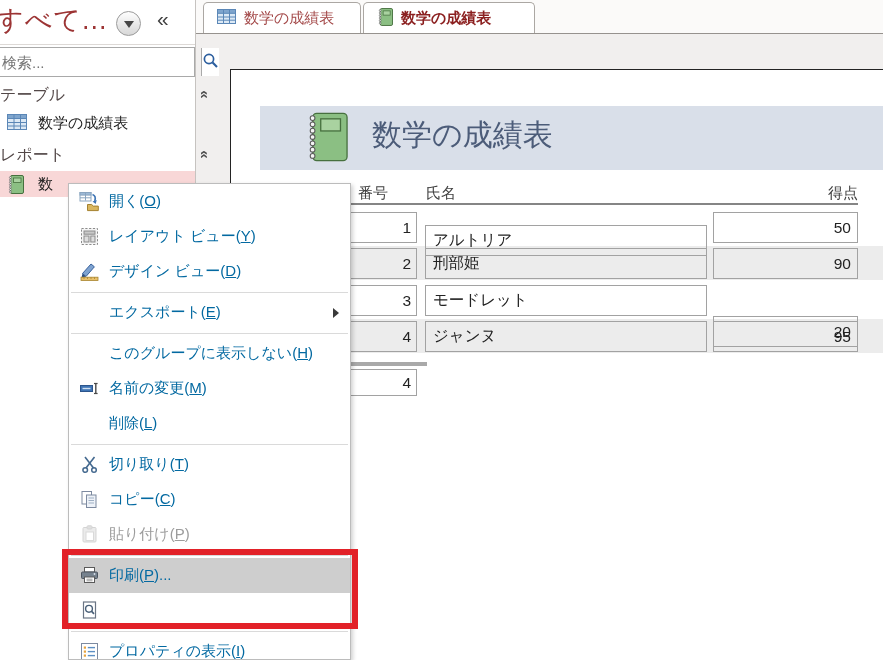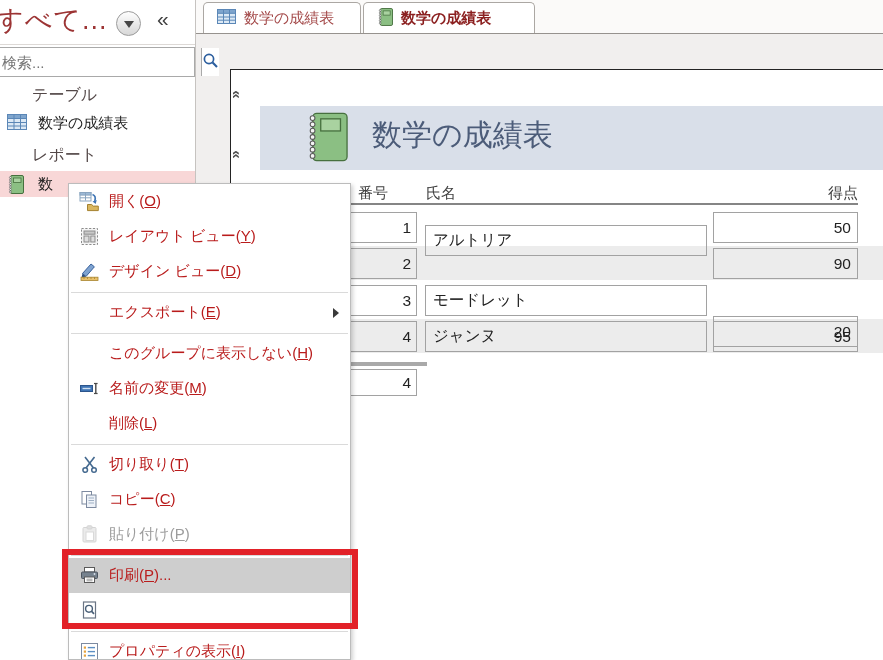--- a/index.html
+++ b/index.html
@@ -17,21 +17,21 @@
   .nav-menu-btn .tri { width:0; height:0; border-left:5px solid transparent; border-right:5px solid transparent;
                        border-top:7px solid #474747; margin-top:2px; }
   .nav-collapse { position:absolute; left:157px; top:7px; font-size:21px; color:#3f3f3f; cursor:default; }
   .nav-titleline { position:absolute; left:0; top:44px; width:195px; height:1px; background:#ddd9d6; }
   .searchbox { position:absolute; left:-5px; top:47px; width:200px; height:30px; border:1px solid #a9a9a9;
                background:#fff; display:flex; }
   .searchbox input { flex:1; border:none; outline:none; font-size:15px; color:#333; padding:0 0 0 6px;
                      font-family:inherit; background:transparent; }
   .search-btn { width:30px; height:28px; border-left:1px solid #a9a9a9; display:flex; align-items:center;
                 justify-content:center; background:#fff; }
-  .nav-section { position:absolute; left:0; width:227px; height:24px; font-size:16px; color:#534848;margin-left:32px; }
+  .nav-section { position:absolute; left:0; width:227px; height:24px; font-size:16px; color:#534848; }
   .nav-section .lbl { position:absolute; left:0; top:1px; }
   .nav-section .chev { position:absolute; right:18px; top:2px; font-size:15px; color:#4f4f4f;
                        transform:rotate(90deg); display:inline-block; font-weight:bold; }
   .nav-item { position:absolute; left:0; width:195px; height:26px; font-size:15px; color:#1c1c1c;
               display:flex; align-items:center; }
   .nav-item .ic { position:absolute; left:7px; top:4px; }
   .nav-item .tx { position:absolute; left:38px; top:4px; white-space:nowrap; }
   .nav-item.selected { background:#f8d7d7; }
 
   
@@ -58,21 +58,21 @@
   .c-no { left:114px; width:72px; justify-content:flex-end; padding-right:5px; }
   .c-name { left:194px; width:282px; padding-left:7px; }
   .c-score { left:482px; width:145px; justify-content:flex-end; padding-right:6px; }
   .sumline { position:absolute; left:118px; top:292px; width:78px; height:4px; background:#a9a9a9; }
   .c-total { left:114px; width:72px; top:299px; height:27px; justify-content:flex-end; padding-right:5px;
              position:absolute; border:1px solid #a2a2a2; font-size:15.5px; color:#222; display:flex; align-items:center; }
 
   
   .cmenu { position:absolute; left:68px; top:183px; width:283px; height:477px; background:#fff;
            border:1px solid #bcbcbc; box-shadow:2px 2px 4px rgba(0,0,0,.18); z-index:10; overflow:hidden; }
-  .mi { height:35px; display:flex; align-items:center; position:relative; font-size:15px; color:#b91c1c; }
+  .mi { height:35px; display:flex; align-items:center; position:relative; font-size:15px; color:#0369a1; }
   .mi .mic { position:absolute; left:9px; width:22px; height:22px; display:flex; align-items:center; justify-content:center; }
   .mi .mil { position:absolute; left:40px; white-space:nowrap; }
   .mi.hl { background:#cecece; }
   .mi.dis { color:#9c9c9c; }
   .mi.dis .mic { opacity:.5; }
   .mi .arrow { position:absolute; right:11px; width:0; height:0; border-left:6px solid #3a3a3a;
                border-top:5px solid transparent; border-bottom:5px solid transparent; }
   .msep { height:6px; display:flex; align-items:center; }
   .msep div { height:1px; background:#dadada; width:100%; margin:0 2px; }
   u { text-decoration:underline; }
@@ -212,20 +212,21 @@
     <div class="headline"></div>
 
     <div class="band" style="top:176px;"></div>
     <div class="band" style="top:249px;"></div>
 
     <div class="cell c-no" style="top:142px;">1</div>
     <div class="cell c-name" style="top:155px;">アルトリア</div>
     <div class="cell c-score" style="top:142px;">50</div>
 
     <div class="cell c-no" style="top:178px;">2</div>
+    <div class="cell c-name" style="top:178px;">刑部姫</div>
     <div class="cell c-score" style="top:178px;">90</div>
 
     <div class="cell c-no" style="top:215px;">3</div>
     <div class="cell c-name" style="top:215px;">モードレット</div>
     <div class="cell c-score" style="top:215px;margin-top:31px;">20</div>
 
     <div class="cell c-no" style="top:251px;">4</div>
     <div class="cell c-name" style="top:251px;">ジャンヌ</div>
     <div class="cell c-score" style="top:251px;">95</div>
 

